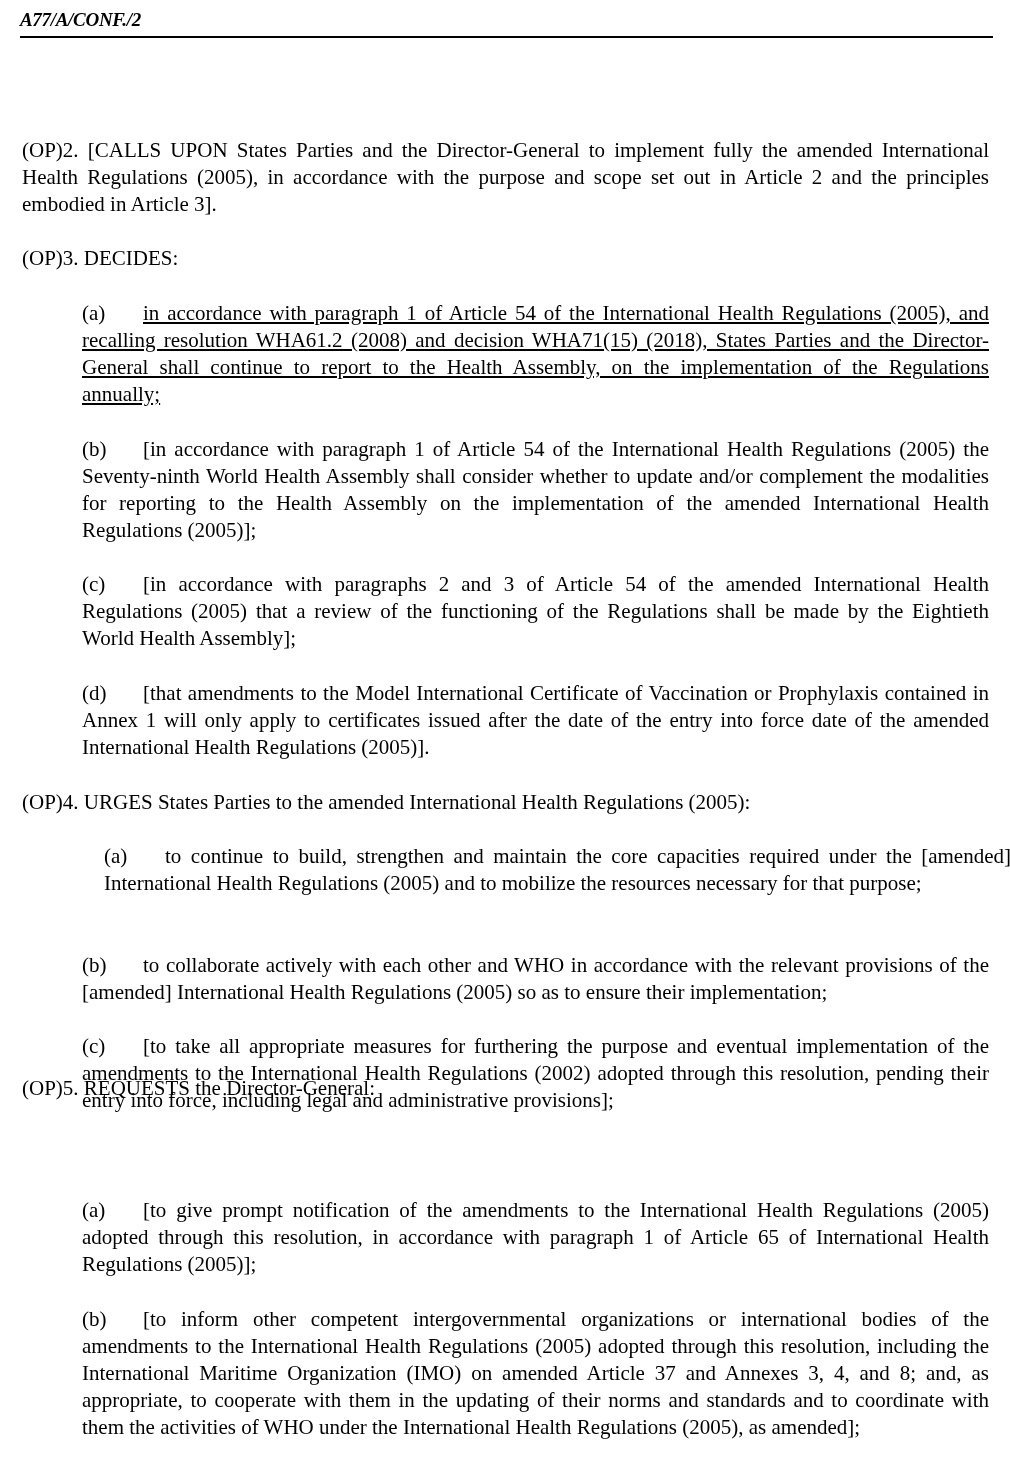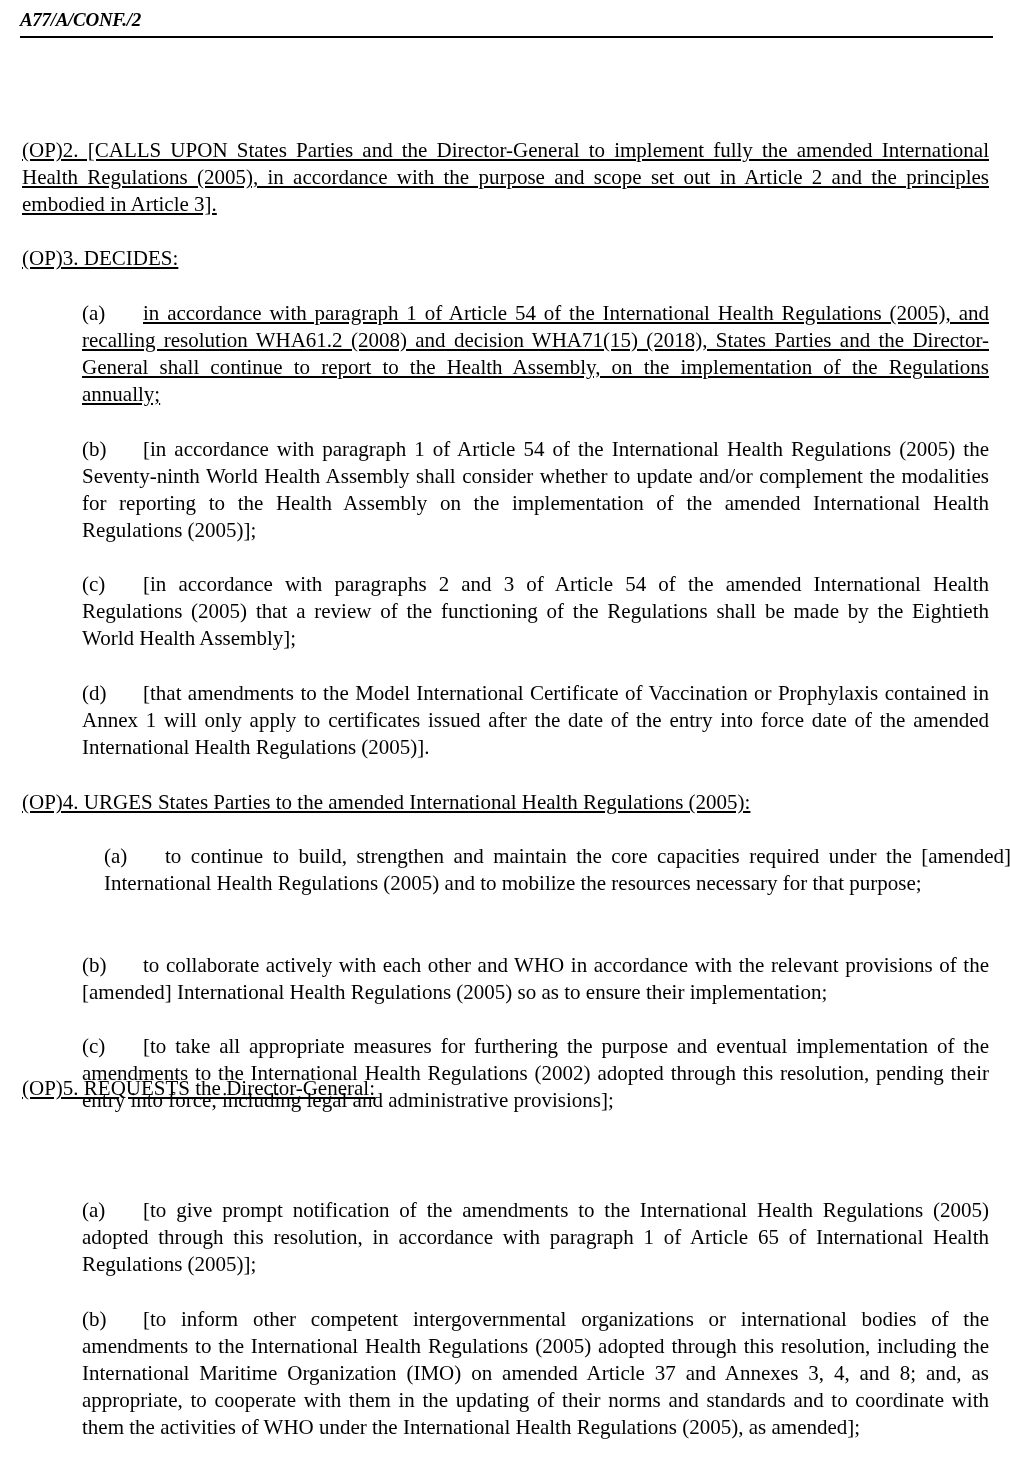--- a/index.html
+++ b/index.html
@@ -2,21 +2,21 @@
 <html><head>
 <meta charset="utf-8">
 <style>
   html, body { margin:0; padding:0; background:#ffffff; }
   body { width:1010px; height:1484px; position:relative; overflow:hidden;
          font-family:"Liberation Serif", "DejaVu Serif", serif; color:#000; }
   .header { position:absolute; left:20px; top:8px; width:973px; }
   .doc-symbol { font-weight:bold; font-style:italic; font-size:19px; letter-spacing:-0.3px; line-height:24px; display:block; }
   .rule { position:absolute; left:20px; top:36px; width:973px; height:2px; background:#000; }
   .para { position:absolute; font-size:21px; line-height:27px; text-align:justify; margin:0; }
-  .op { left:22px; width:967px;text-decoration:underline; }
+  .op { left:22px; width:967px; }
   .sub { left:82px; width:907px; }
   .lbl { display:inline-block; width:61px; }
 </style>
 </head>
 <body>
 
 <div class="header">
   <span class="doc-symbol">A77/A/CONF./2</span>
 </div>
 <div class="rule"></div>

